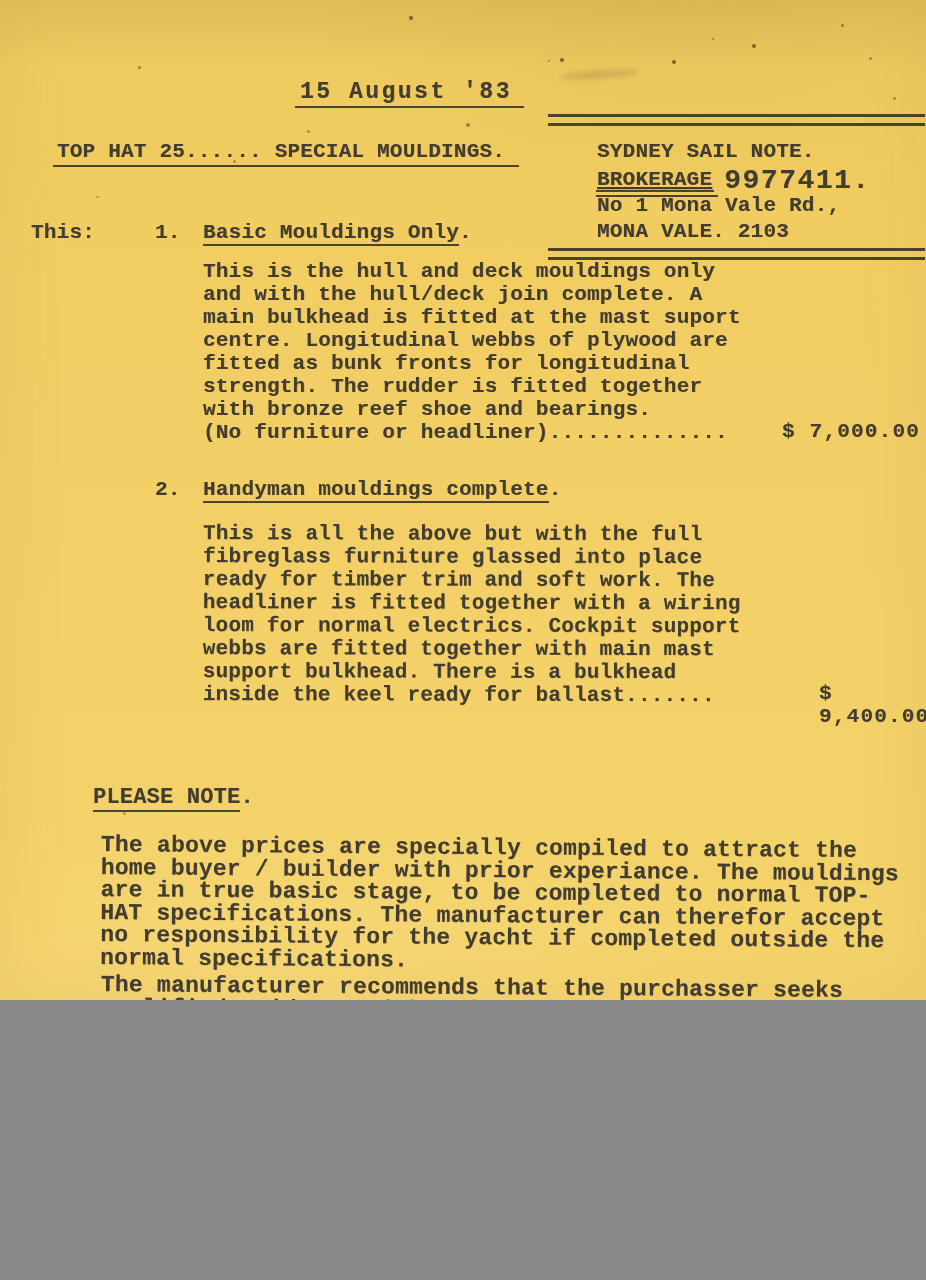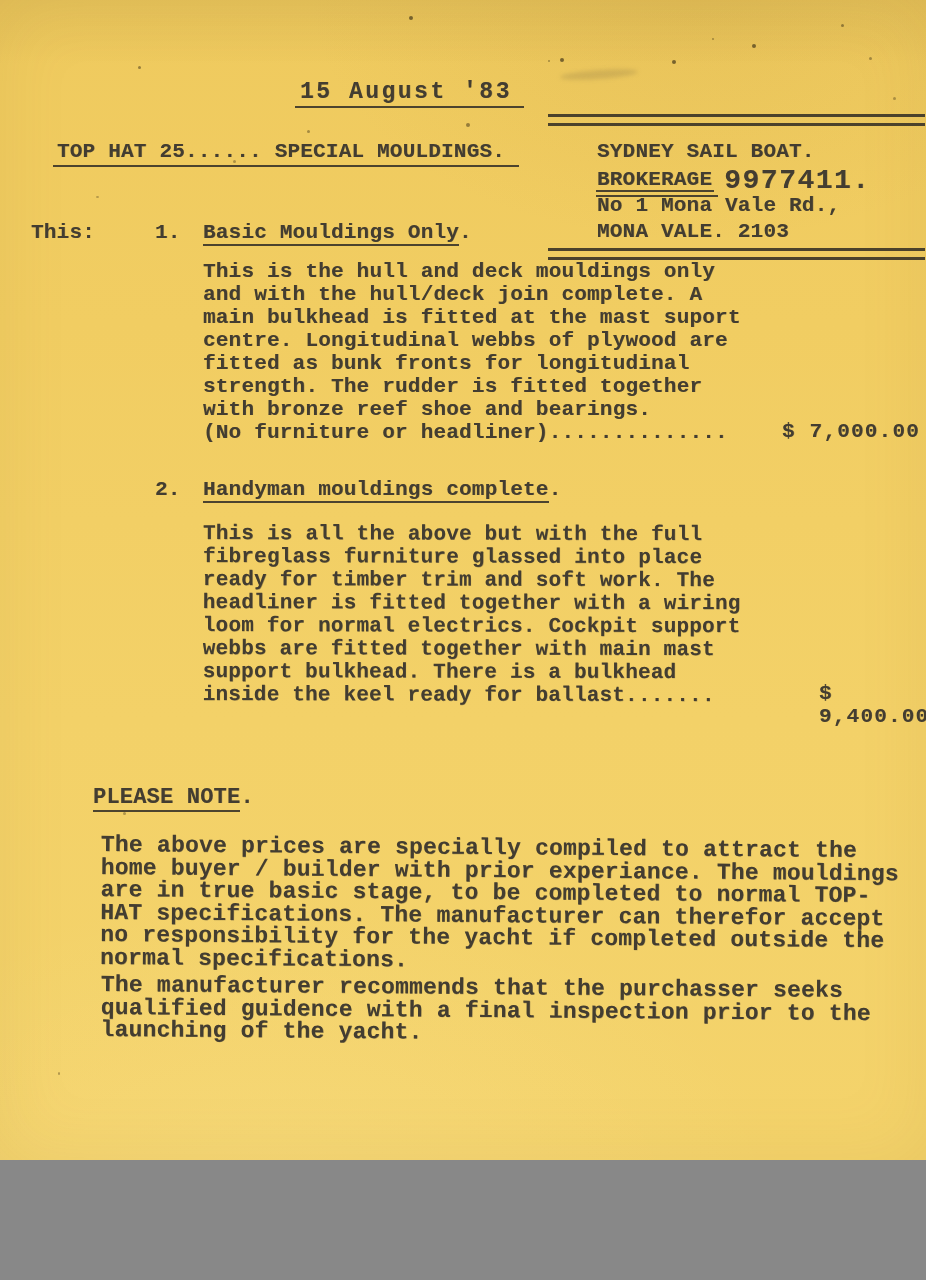--- a/index.html
+++ b/index.html
@@ -1,18 +1,18 @@
 <!DOCTYPE html>
 <html><head>
 <meta charset="utf-8">
 <style>
   html,body{margin:0;padding:0;background:#888;}
   #sheet{
     position:relative;
-    width:926px;height:1160px;
+    width:926px;height:1000px;
     margin:0 auto;
     overflow:hidden;
     background:
       radial-gradient(ellipse 60% 30% at 75% 0%, rgba(170,130,45,0.10), transparent 70%),
       radial-gradient(ellipse 80% 40% at 30% 105%, rgba(255,240,180,0.18), transparent 70%),
       linear-gradient(180deg,#efca5e 0%,#f1cd62 28%,#f3d168 62%,#f4d36b 100%);
     box-shadow: inset 0 0 70px rgba(150,110,30,0.10);
     font-family:"Liberation Mono","DejaVu Sans Mono",monospace;
   }
   .topband{position:absolute;top:0;left:0;right:0;height:64px;
@@ -29,21 +29,21 @@
   .u{border-bottom:2.5px solid rgba(62,55,42,0.92);}
   .date{top:78px;left:295px;font-size:23px;line-height:24px;letter-spacing:2.5px;
         padding:2px 12px 2px 5px;border-bottom:2.5px solid rgba(62,55,42,0.92);}
   .title{top:140px;left:53px;padding:0 14px 2px 4px;border-bottom:2.5px solid rgba(62,55,42,0.92);}
   
   .brokerage{position:absolute;top:114px;left:548px;width:377px;}
   .dblrule{height:6px;border-top:3px solid rgba(58,51,38,0.9);border-bottom:3px solid rgba(58,51,38,0.9);}
   .brokerage .inner{padding:13px 0 0 49px;font-weight:700;font-size:21px;line-height:26px;
         color:#433d31;letter-spacing:0.2px;text-shadow:0.4px 0.4px 0.6px rgba(66,60,49,0.45);}
   .rule-bottom{margin-top:3px;}
-  .dbl{display:inline-block;position:relative;}
+  .dbl{display:inline-block;position:relative;text-decoration:underline;}
   .dbl::after{content:"";position:absolute;left:-1px;right:-2px;bottom:1px;height:2.5px;background:rgba(62,55,42,0.92);}
   .dbl::before{content:"";position:absolute;left:-1px;right:-6px;bottom:-4px;height:2.5px;background:rgba(62,55,42,0.92);}
   .phone{font-size:28px;letter-spacing:1.5px;margin-left:12px;position:relative;top:3px;}
   .price{letter-spacing:1.2px;}
   .note-text{font-size:23px;line-height:22.5px;transform:rotate(0.45deg);transform-origin:0 0;}
   .tilt{transform:rotate(0.12deg);transform-origin:0 0;}
   .speck{position:absolute;border-radius:50%;background:#5a4a22;}
   .smudge{position:absolute;background:rgba(120,100,60,0.22);filter:blur(2px);border-radius:50%;}
 </style>
 </head>
@@ -54,21 +54,21 @@
 
   <div class="typed date">15 August '83</div>
 
   <div class="smudge" style="left:560px;top:70px;width:78px;height:9px;transform:rotate(-4deg);"></div>
 
   <div class="typed title">TOP HAT 25...... SPECIAL MOULDINGS.</div>
 
   <div class="brokerage">
     <div class="dblrule"></div>
     <div class="inner">
-      <div>SYDNEY SAIL BOAT.</div>
+      <div>SYDNEY SAIL NOTE.</div>
       <div><span class="dbl">BROKERAGE</span><span class="phone">9977411.</span></div>
       <div>No 1 Mona Vale Rd.,</div>
       <div>MONA VALE. 2103</div>
     </div>
     <div class="dblrule rule-bottom"></div>
   </div>
 
   <div class="typed" style="top:221px;left:31px;">This:</div>
   <div class="typed" style="top:221px;left:155px;">1.</div>
   <div class="typed" style="top:221px;left:203px;"><span class="u">Basic Mouldings Only</span><span>.</span></div>

